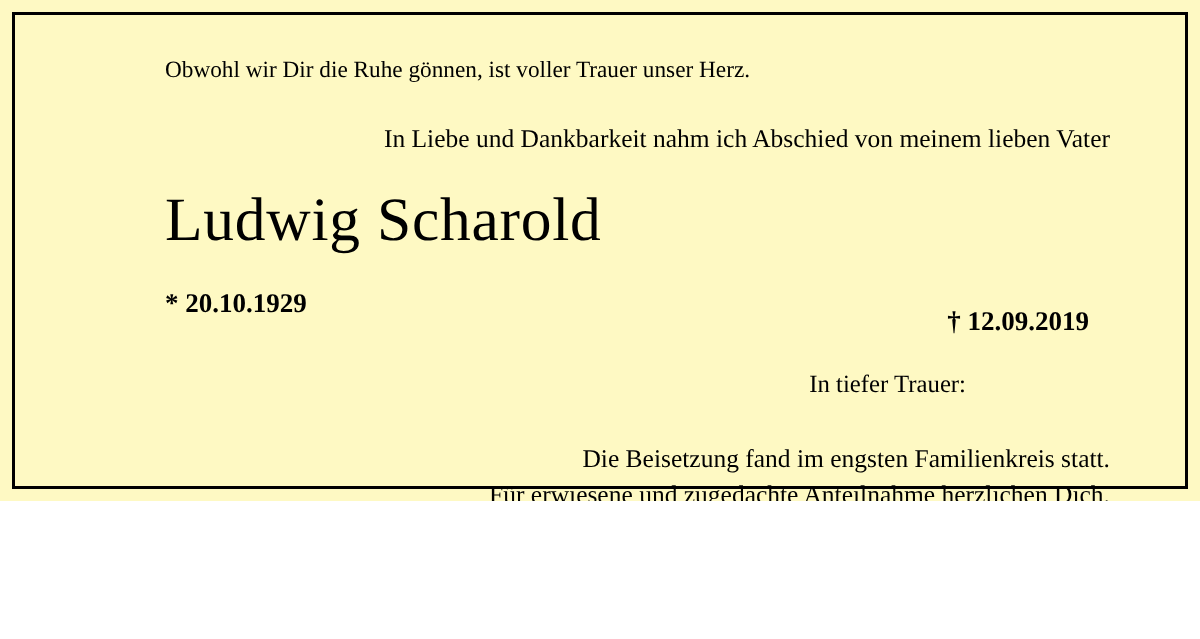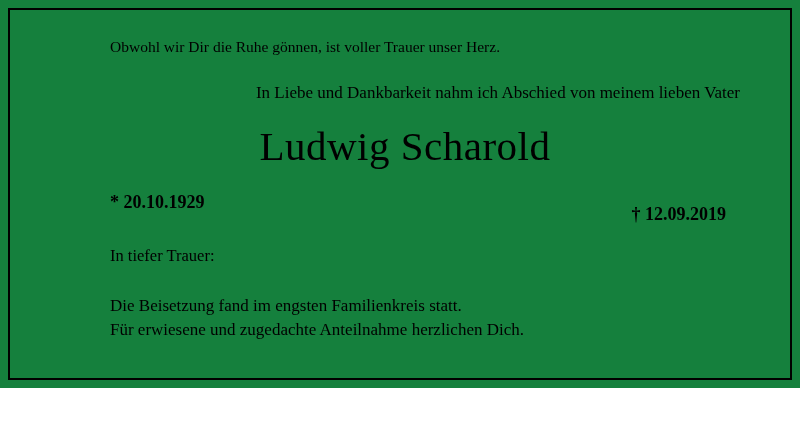--- a/index.html
+++ b/index.html
@@ -3,22 +3,22 @@
 <meta charset="utf-8">
 <style>
   html, body {
     margin: 0;
     padding: 0;
     background: #ffffff;
   }
   .obituary {
     position: relative;
     width: 800px;
-    height: 388px;
-    background: #15803d;
+    height: 334px;
+    background: #fef9c3;
     box-sizing: border-box;
     font-family: "Liberation Serif", serif;
     color: #000000;
     overflow: hidden;
   }
   .border-frame {
     position: absolute;
     left: 8px;
     top: 8px;
     right: 8px;
@@ -44,21 +44,21 @@
     white-space: nowrap;
   }
   .intro {
     font-size: 17px;
     margin-top: 24px;
     line-height: 1.3;
     text-align: right;
   }
   .name {
     font-size: 41px;
-    text-align: center;
+    text-align: left;
     margin-top: 18px;
     letter-spacing: 0.5px;
     padding-right: 40px;
   }
   .dates {
     position: relative;
     margin-top: 22px;
     height: 26px;
     font-size: 18px;
     font-weight: bold;
@@ -68,32 +68,33 @@
     left: 0;
     top: 0;
   }
   .date-death {
     position: absolute;
     right: 14px;
     top: 12px;
   }
   .mourners {
     margin-top: 26px;
-    text-align: left;
+    text-align: right;
     padding-right: 96px;
     font-size: 16.5px;
     line-height: 1.45;
   }
   .closing {
     margin-top: 26px;
     font-size: 17px;
     line-height: 1.4;
   }
   .closing div {
     white-space: nowrap;
+    text-align: right;
   }
 </style>
 </head>
 <body>
 
 <div class="obituary">
   <div class="border-frame"></div>
   <div class="content">
 
     <div class="verse">

